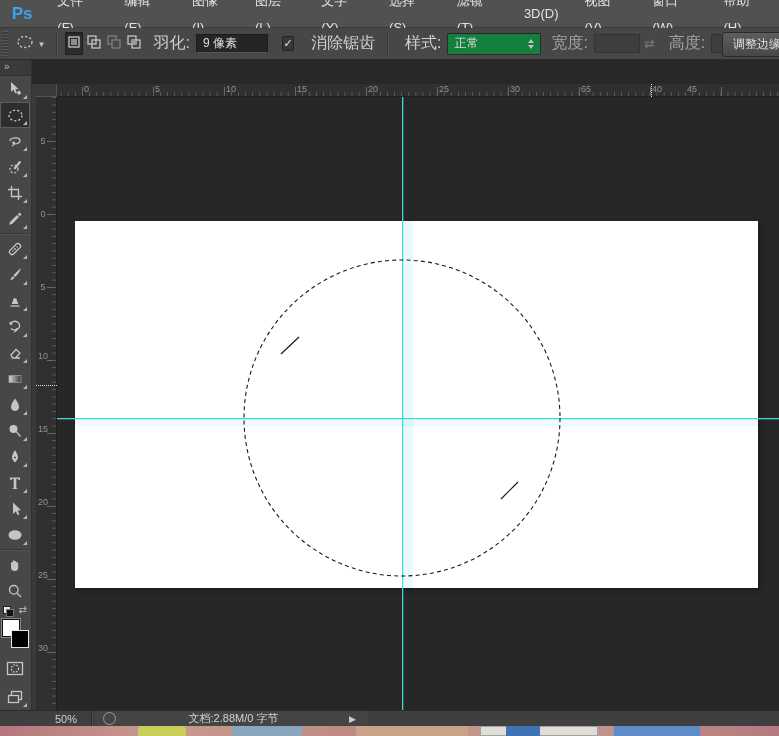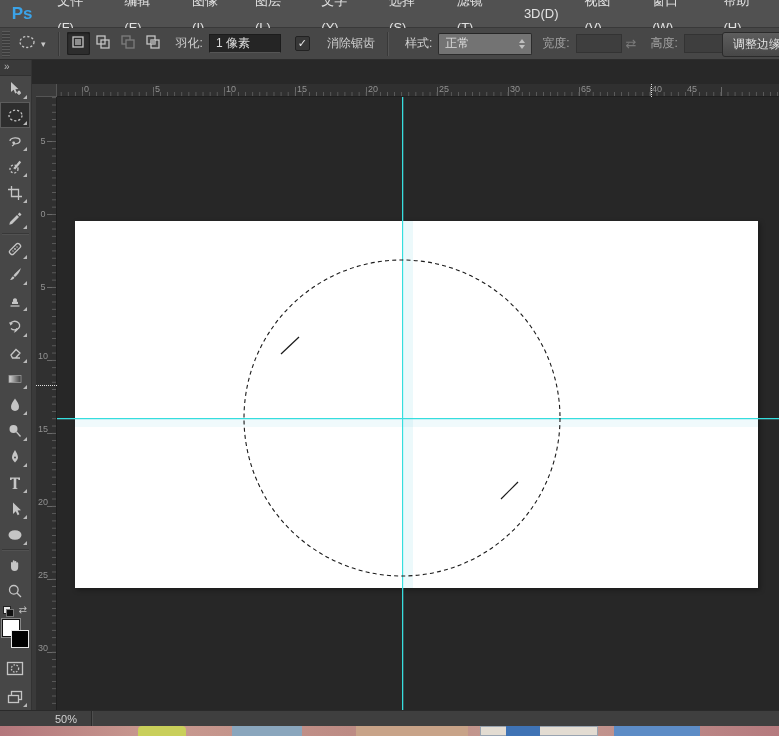--- a/index.html
+++ b/index.html
@@ -23,28 +23,28 @@
     background:#474747;border-bottom:1px solid #2c2c2c;
     display:flex;align-items:center;box-sizing:border-box;overflow:hidden;
   }
   #opt-grip{width:8px;height:26px;margin-left:2px;
     background:repeating-linear-gradient(to bottom,#5a5a5a 0 1px,#3d3d3d 1px 3px);}
   .opt-sep{width:1px;height:24px;background:#383838;border-right:1px solid #555;margin:0 6px;}
   #tool-preset{display:flex;align-items:center;margin:0 6px 0 8px;}
   .dd-arrow{font-size:9px;color:#c9c9c9;margin-left:5px;}
   .mode-btn{width:23px;height:23px;display:flex;align-items:center;justify-content:center;margin:0 1px;border-radius:2px;}
   .mode-btn.active{background:#2d2d2d;box-shadow:inset 0 0 0 1px #1f1f1f, inset 0 1px 2px #111;}
-  .opt-label{font-size:12px;color:#cfcfcf;margin:0 6px 0 10px;white-space:nowrap;}
+  .opt-label{font-size:16px;color:#cfcfcf;margin:0 6px 0 10px;white-space:nowrap;}
   .opt-label.dim{color:#a3a3a3;}
   .opt-field{height:19px;background:#252525;border:1px solid #1c1c1c;border-bottom-color:#555;
     color:#dcdcdc;font-size:12px;padding:0 6px;display:flex;align-items:center;min-width:58px;box-sizing:border-box;}
   .opt-field.disabled{background:#3e3e3e;border-color:#333;min-width:46px;}
   #aa-check{width:13px;height:13px;background:#383838;border:1px solid #222;border-radius:2px;
     color:#e8e8e8;font-size:11px;line-height:12px;text-align:center;margin-left:14px;}
-  #style-select{height:20px;min-width:80px;background:#737373;border:1px solid #2c2c2c;border-top-color:#262626;
+  #style-select{height:20px;min-width:80px;background:#15803d;border:1px solid #2c2c2c;border-top-color:#262626;
     color:#dcdcdc;font-size:12px;padding:0 6px;display:flex;align-items:center;justify-content:space-between;border-radius:2px;}
   .updown{display:flex;flex-direction:column;gap:2px;margin-left:8px;}
   .updown i{display:block;width:0;height:0;border-left:3px solid transparent;border-right:3px solid transparent;}
   .updown i.up{border-bottom:4px solid #bfbfbf;}
   .updown i.down{border-top:4px solid #bfbfbf;}
   #swap-dims{color:#7a7a7a;font-size:13px;margin:0 4px;}
   #refine-edge{position:absolute;left:722px;top:4px;height:23px;padding:0 10px;
     background:linear-gradient(#5d5d5d,#474747);border:1px solid #2a2a2a;border-radius:3px;
     color:#e0e0e0;font-size:12px;display:flex;align-items:center;white-space:nowrap;}
   
@@ -169,21 +169,21 @@
     <span>
       <svg width="16" height="16" viewBox="0 0 16 16">
           <rect class="icon-stroke" x="2" y="2" width="8" height="8"></rect>
           <rect class="icon-stroke" x="6" y="6" width="8" height="8"></rect>
           <rect x="6" y="6" width="4" height="4" fill="#9a9a9a"></rect>
         </svg>
     </span>
   </div>
 
   <span class="opt-label">羽化:</span>
-  <div class="opt-field" style="min-width:72px;">1 像素</div>
+  <div class="opt-field" style="min-width:72px;">9 像素</div>
 
   <div id="aa-check">✓</div>
   <span class="opt-label" style="margin-left:17px;">消除锯齿</span>
 
   <div class="opt-sep"></div>
 
   <span class="opt-label">样式:</span>
   <div id="style-select">
     <span>正常</span>
     <span class="updown">
@@ -437,20 +437,25 @@
       <path d="M45 188 A158 158 0 0 1 60 103" fill="none" stroke="none"></path>
       <line x1="44" y1="101" x2="62" y2="84" stroke="#1a1a1a" stroke-width="1.2"></line>
       <line x1="264" y1="246" x2="281" y2="229" stroke="#1a1a1a" stroke-width="1.2"></line>
     </svg>
   </div>
 </div>
 
 <div id="statusbar">
   <span id="status-zoom">50%</span>
   <div class="status-sep"></div>
+  <div id="status-doc-seg">
+    <span id="status-sync-icon"></span>
+    <span id="status-doc-info">文档:2.88M/0 字节</span>
+    <span id="status-expand">▶</span>
+  </div>
 </div>
 
 <div id="taskbar">
   <div class="tb-item" style="left:138px;width:48px;background:#c9cf5a;border-radius:4px 4px 0 0;"></div>
   <div class="tb-item" style="left:232px;width:70px;background:#8aa6bd;"></div>
   <div class="tb-item" style="left:356px;width:112px;background:#c8a388;"></div>
   <div class="tb-item" style="left:480px;width:118px;background:#e3dcd2;border:1px solid #9aa4b0;box-sizing:border-box;"></div>
   <div class="tb-item" style="left:506px;width:34px;background:#3f73b5;"></div>
   <div class="tb-item" style="left:614px;width:86px;background:#5d8cc6;"></div>
 </div>

